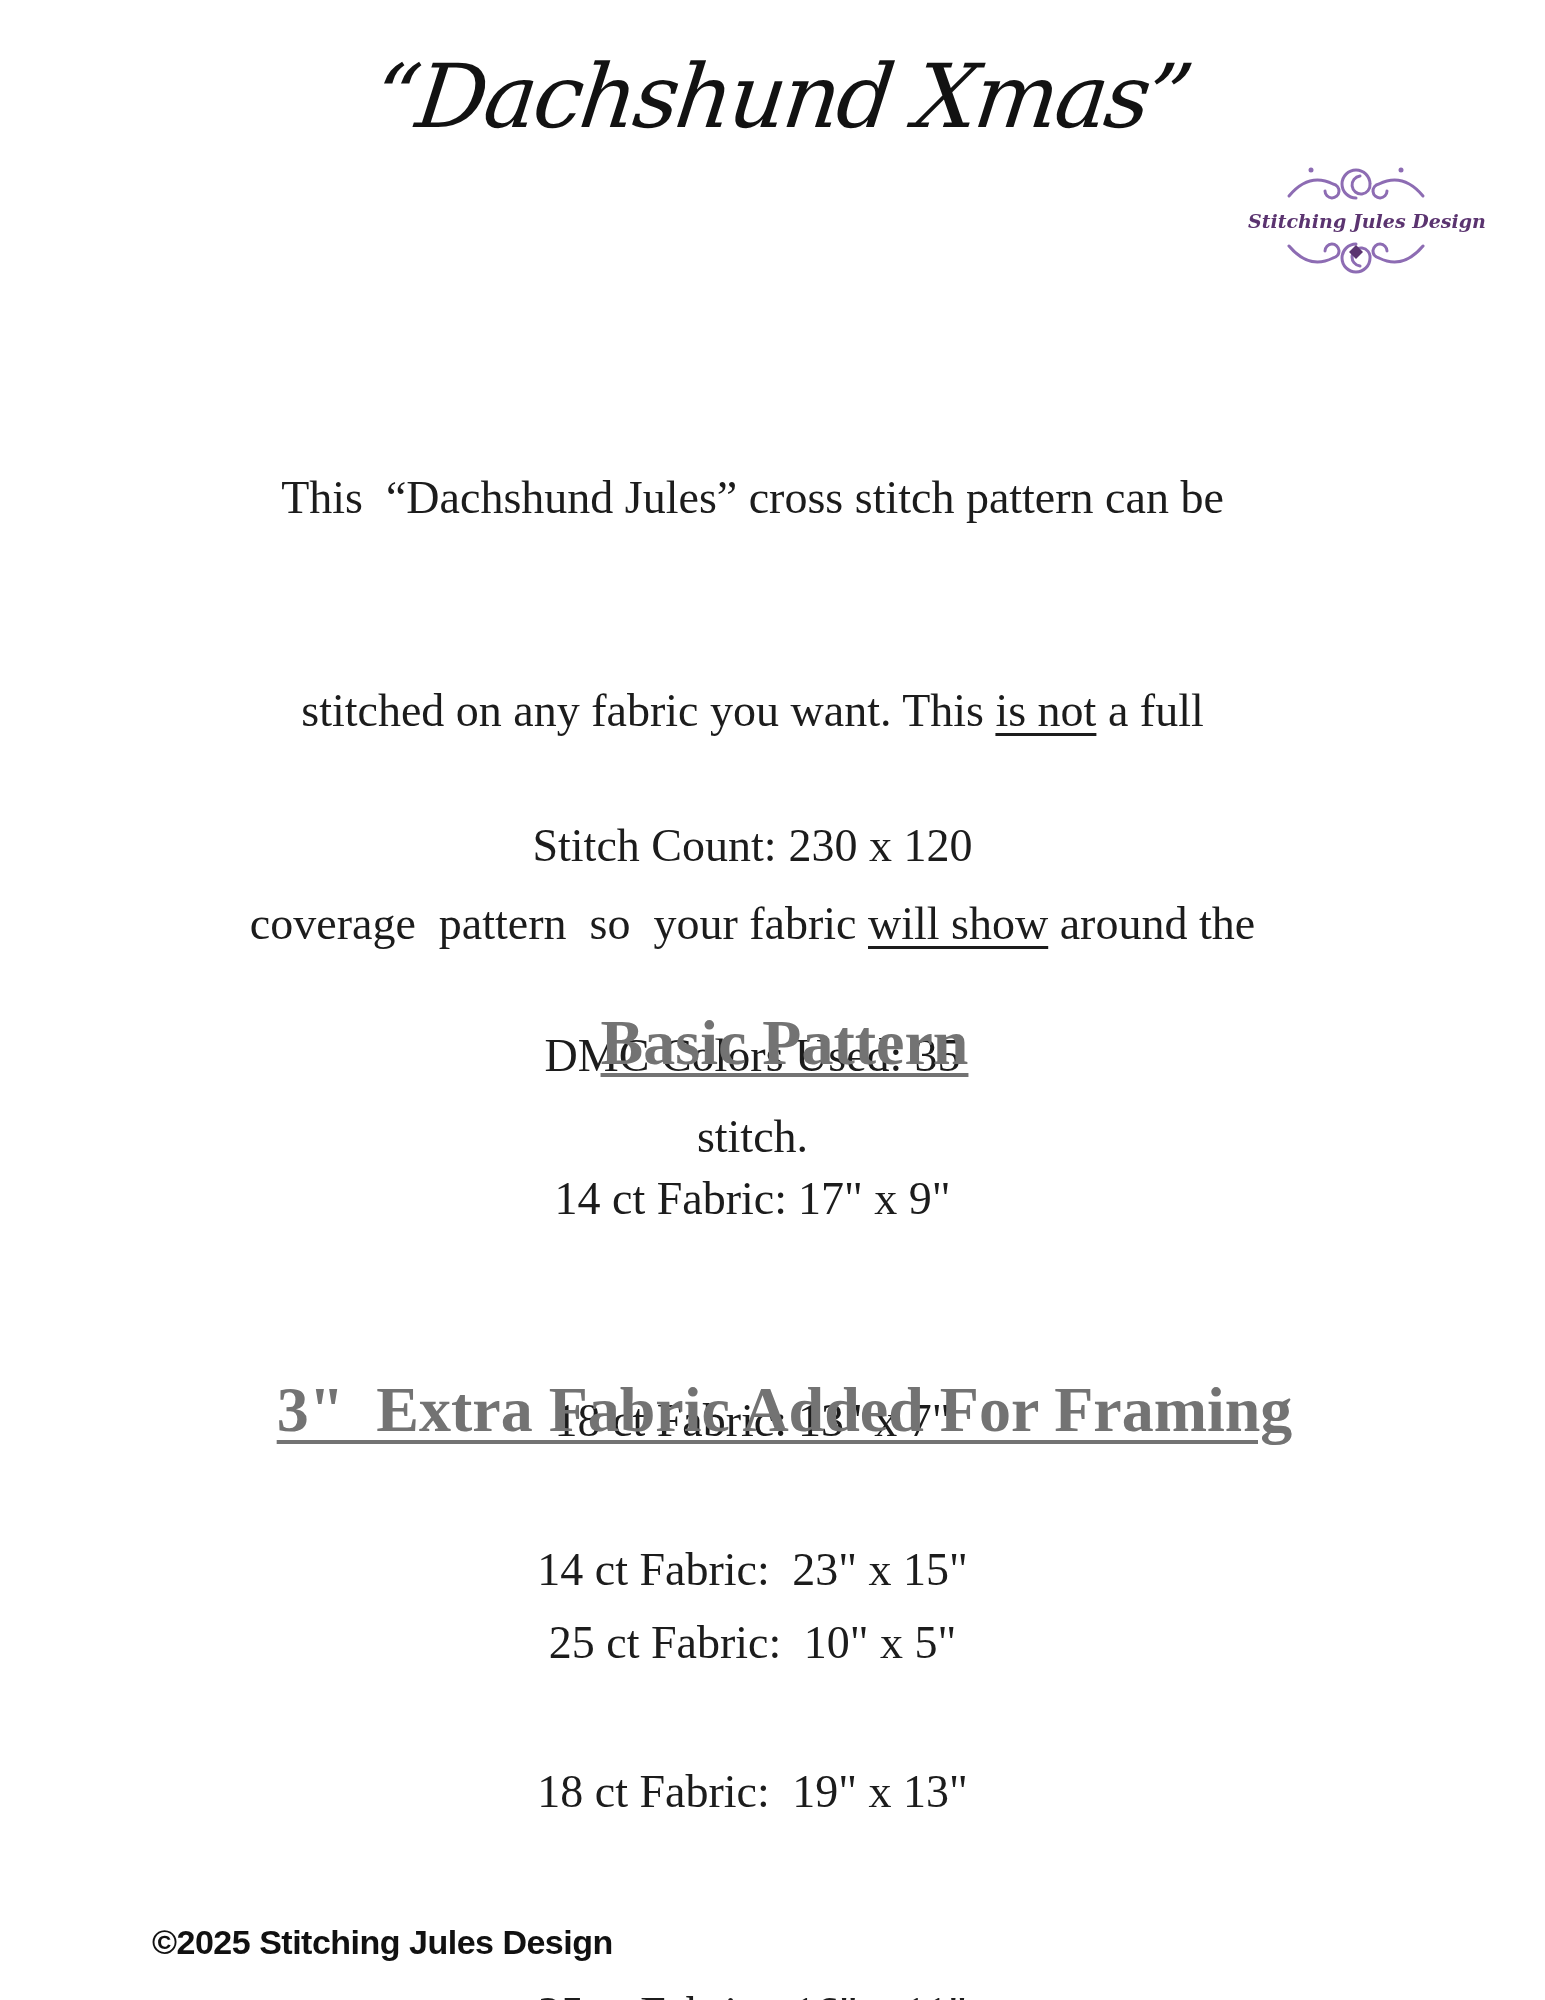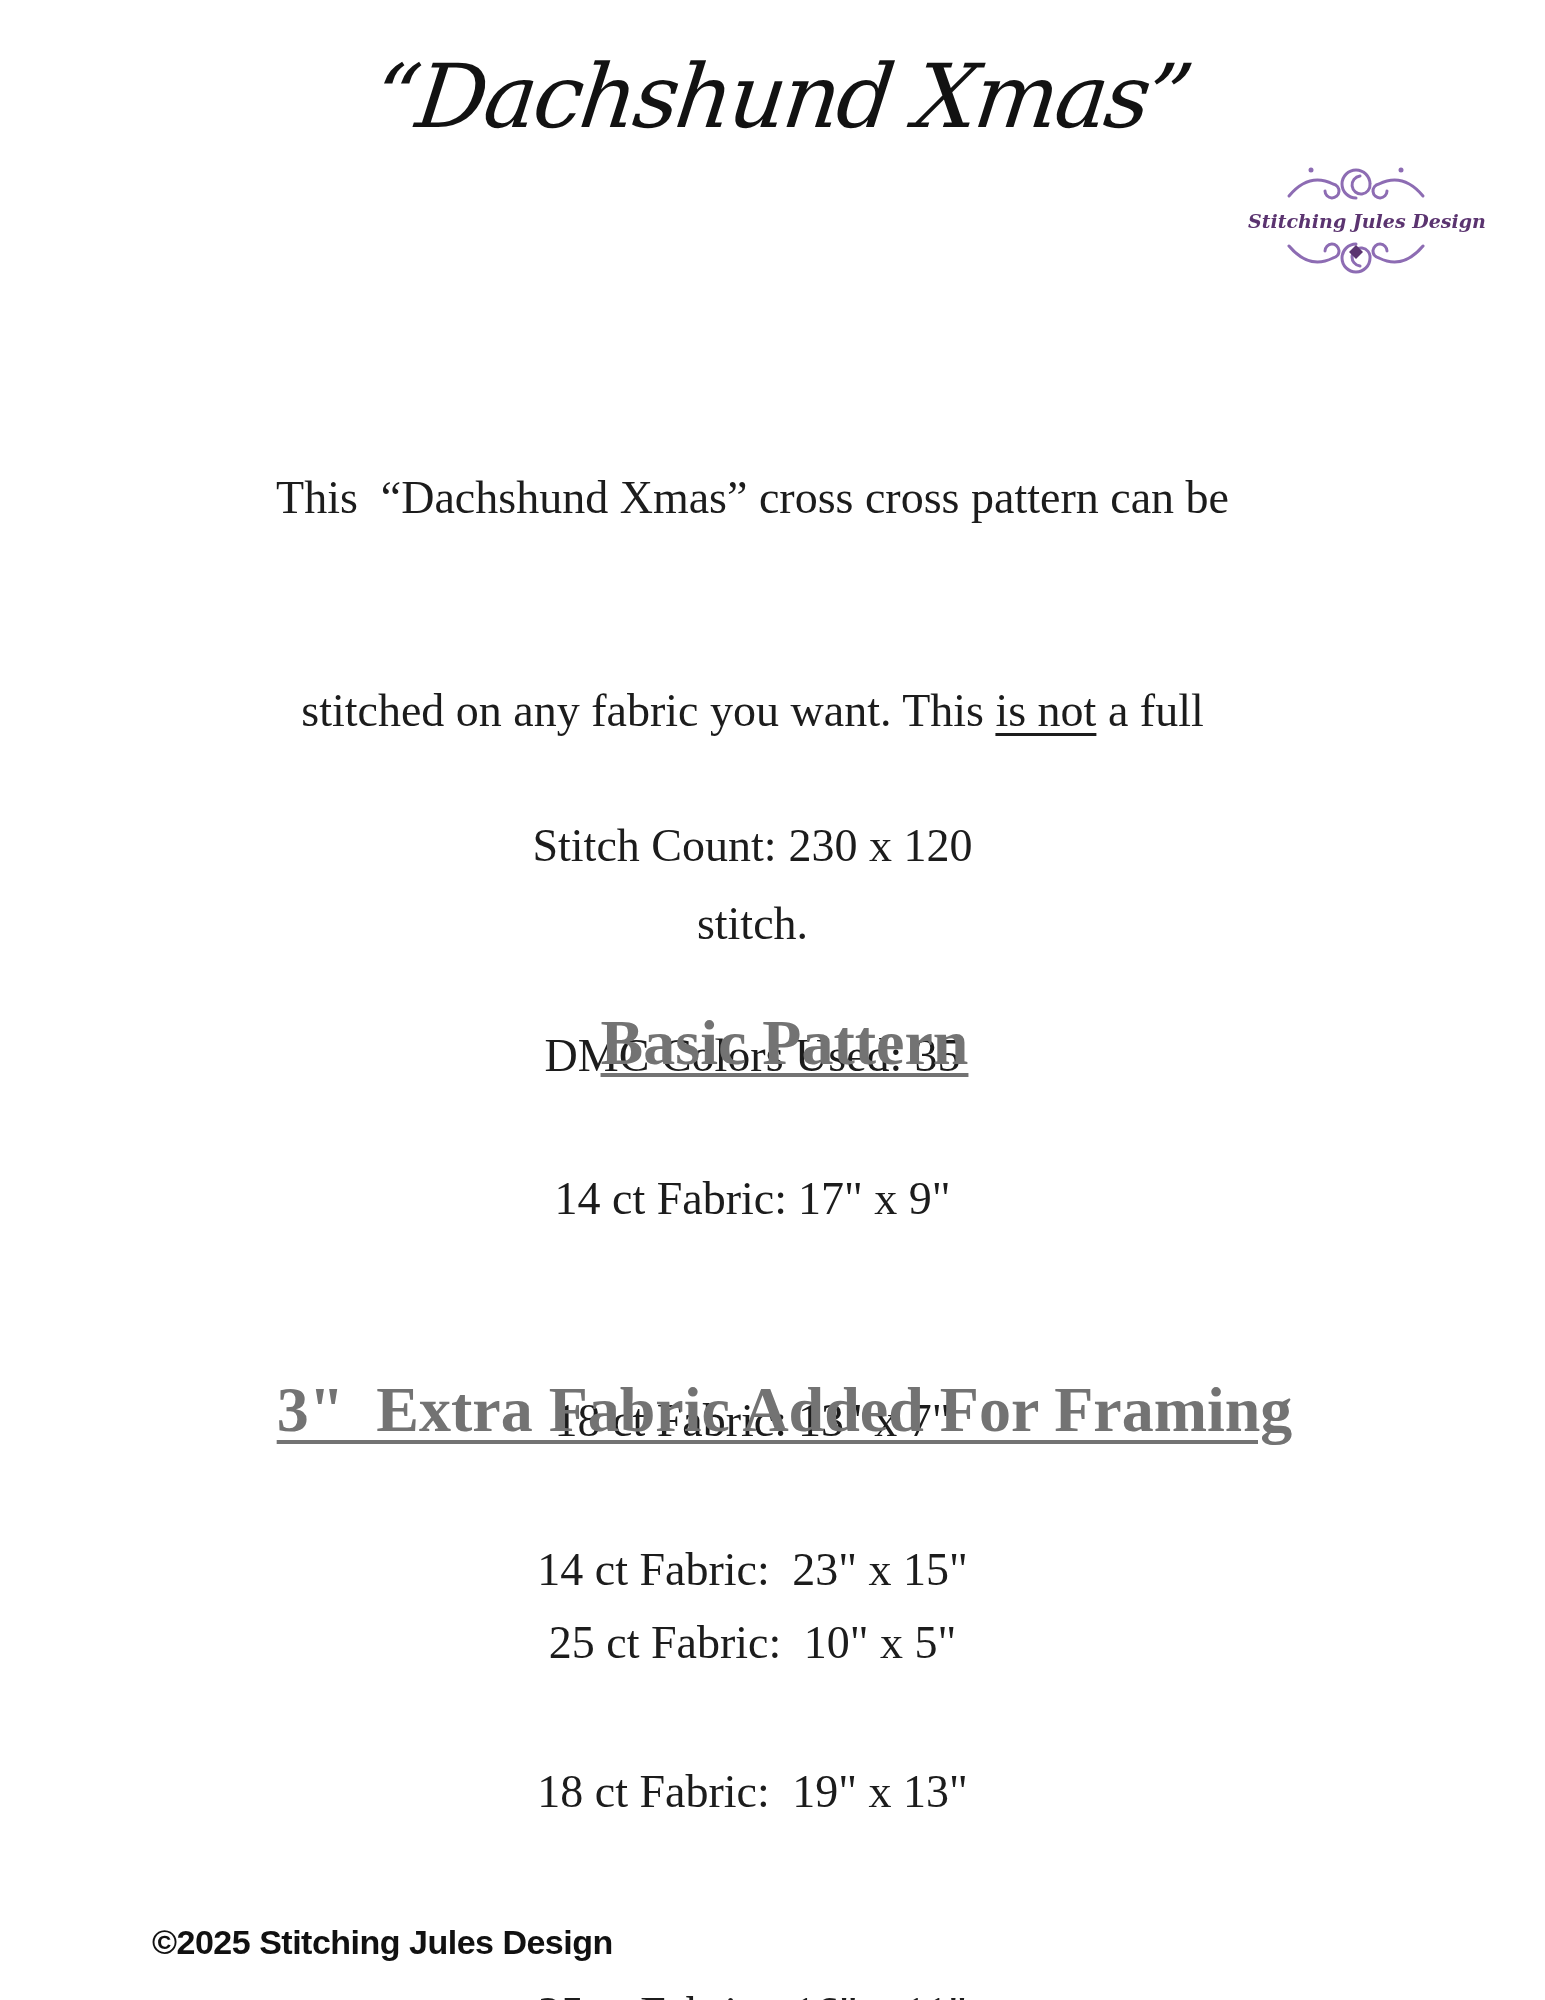--- a/index.html
+++ b/index.html
@@ -106,22 +106,23 @@
       <g fill="none" stroke="#8d6cb3" stroke-width="3" stroke-linecap="round">
         <path d="M75 38 a14 14 0 1 1 14 -14 a9 9 0 1 1 -10 -8"></path>
         <path d="M8 36 Q 28 12 52 24 a7 7 0 1 1 -8 7"></path>
         <path d="M142 36 Q 122 12 98 24 a7 7 0 1 0 8 7"></path>
       </g>
       <path d="M68 30 L75 23 L82 30 L75 37 Z" fill="#5b3470"></path>
     </svg>
   </div>
 
   <div class="center-block intro">
-    <div class="line"><span>This  “Dachshund Xmas” cross cross pattern can be</span></div>
+    <div class="line"><span>This  “Dachshund Jules” cross stitch pattern can be</span></div>
     <div class="line"><span>stitched on any fabric you want. This </span><span class="u">is not</span><span> a full</span></div>
+    <div class="line"><span>coverage  pattern  so  your fabric </span><span class="u">will show</span><span> around the</span></div>
     <div class="line"><span>stitch.</span></div>
   </div>
 
   <div class="center-block stats">
     <div class="line"><span>Stitch Count:</span><span class="val-gap">230 x 120</span></div>
     <div class="line"><span>DMC Colors Used:</span><span class="val-gap">35</span></div>
   </div>
 
   <div class="center-block section-heading basic-heading">
     <span class="hu">Basic Pattern</span>

